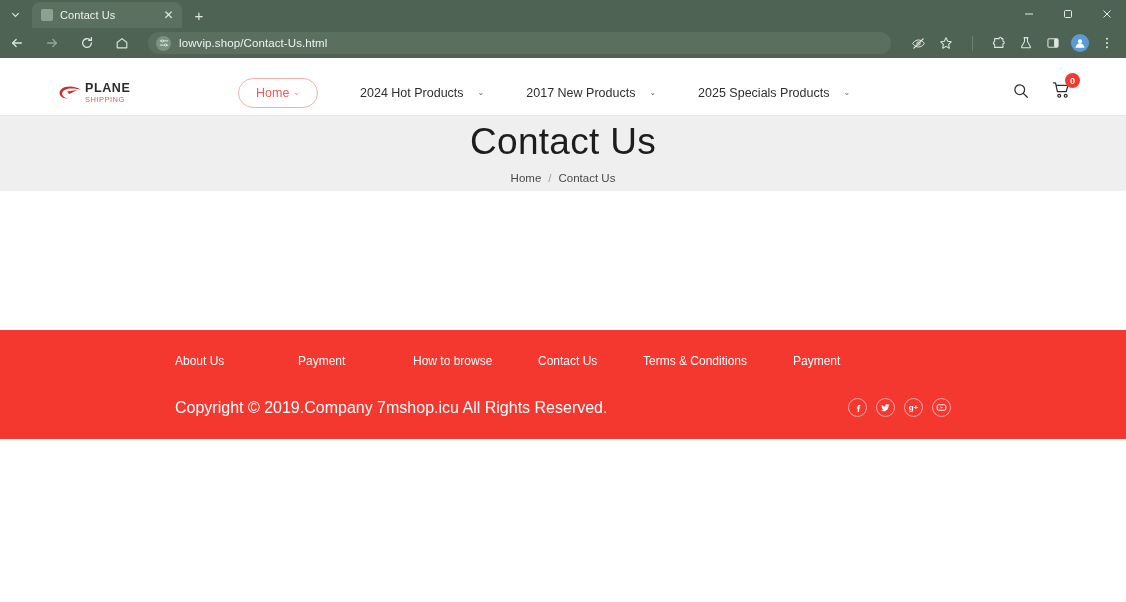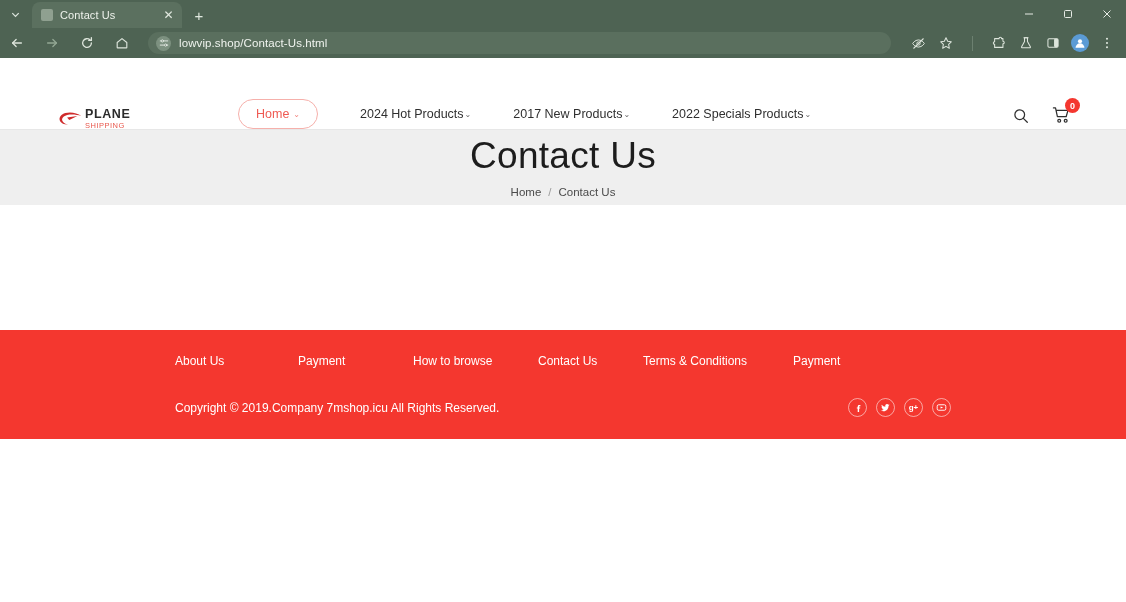--- a/index.html
+++ b/index.html
@@ -140,43 +140,43 @@
     display: flex; align-items: center; justify-content: center;
     color: #fff;
   }
   .sep { width: 1px; height: 15px; background: #6c8070; margin: 0 4px; }
 
   
   #page { width: 1126px; height: 545px; background: #fff; overflow: hidden; }
 
   
   .site-header {
-    height: 71px;
-    display: flex;
-    align-items: flex-end;
+    height: 57px;
+    display: flex;
+    align-items: center;
     padding: 12px 55px 0 58px;
     background: #fff;
   }
   .logo { display: flex; align-items: center; flex: none; width: 150px; }
   .logo-mark { width: 26px; height: 20px; flex: none; }
   .logo-text { display: flex; flex-direction: column; line-height: 1; margin-left: 1px; }
   .logo-main {
     font-size: 12.5px; font-weight: bold; color: #2b2b2b;
     letter-spacing: .6px;
   }
   .logo-sub {
     font-size: 7.5px; color: #e8584d; letter-spacing: .5px;
     margin-top: 1px;
   }
 
   .mainnav { display: flex; align-items: center; gap: 42px; flex: 1; margin-left: 30px; }
   .nav-item {
     font-size: 12.5px;
     color: #2f2f2f;
-    display: flex; align-items: center; gap: 1px;
+    display: flex; align-items: center; gap: 14px;
     white-space: nowrap;
   }
   .nav-item.active {
     color: #ef5a52;
     border: 1px solid #f6b0ab;
     border-radius: 18px;
     padding: 7px 17px;
     gap: 4px;
   }
   .caret { font-size: 8px; opacity: .75; }
@@ -259,21 +259,21 @@
   .fl-1 { width: 115px; }
   .fl-2 { width: 125px; }
   .fl-3 { width: 105px; }
   .fl-4 { width: 150px; }
   .footer-bottom {
     display: flex;
     align-items: center;
     justify-content: space-between;
     height: 47px;
   }
-  .copyright { font-size: 12px; color: #fff; }
+  .copyright { font-size: 16px; color: #fff; }
   .socials { display: flex; align-items: center; gap: 9px; }
   .soc {
     width: 19px; height: 19px;
     border-radius: 50%;
     border: 1px solid rgba(255,255,255,.55);
     display: flex; align-items: center; justify-content: center;
     color: #fff;
     font-size: 9px;
     font-weight: bold;
   }
@@ -434,21 +434,21 @@
       </div>
       <div class="nav-item">
         <span>2024 Hot Products</span>
         <span class="caret">⌄</span>
       </div>
       <div class="nav-item">
         <span>2017 New Products</span>
         <span class="caret">⌄</span>
       </div>
       <div class="nav-item">
-        <span>2022 Specials Products</span>
+        <span>2025 Specials Products</span>
         <span class="caret">⌄</span>
       </div>
     </nav>
 
     <div class="header-right">
       <span>
         <svg width="18" height="18" viewBox="0 0 20 20" fill="none" stroke="#2f2f2f" stroke-width="1.4" stroke-linecap="round">
             <circle cx="8.6" cy="8.6" r="5.4"></circle>
             <line x1="12.6" y1="12.6" x2="17" y2="17"></line>
           </svg>

